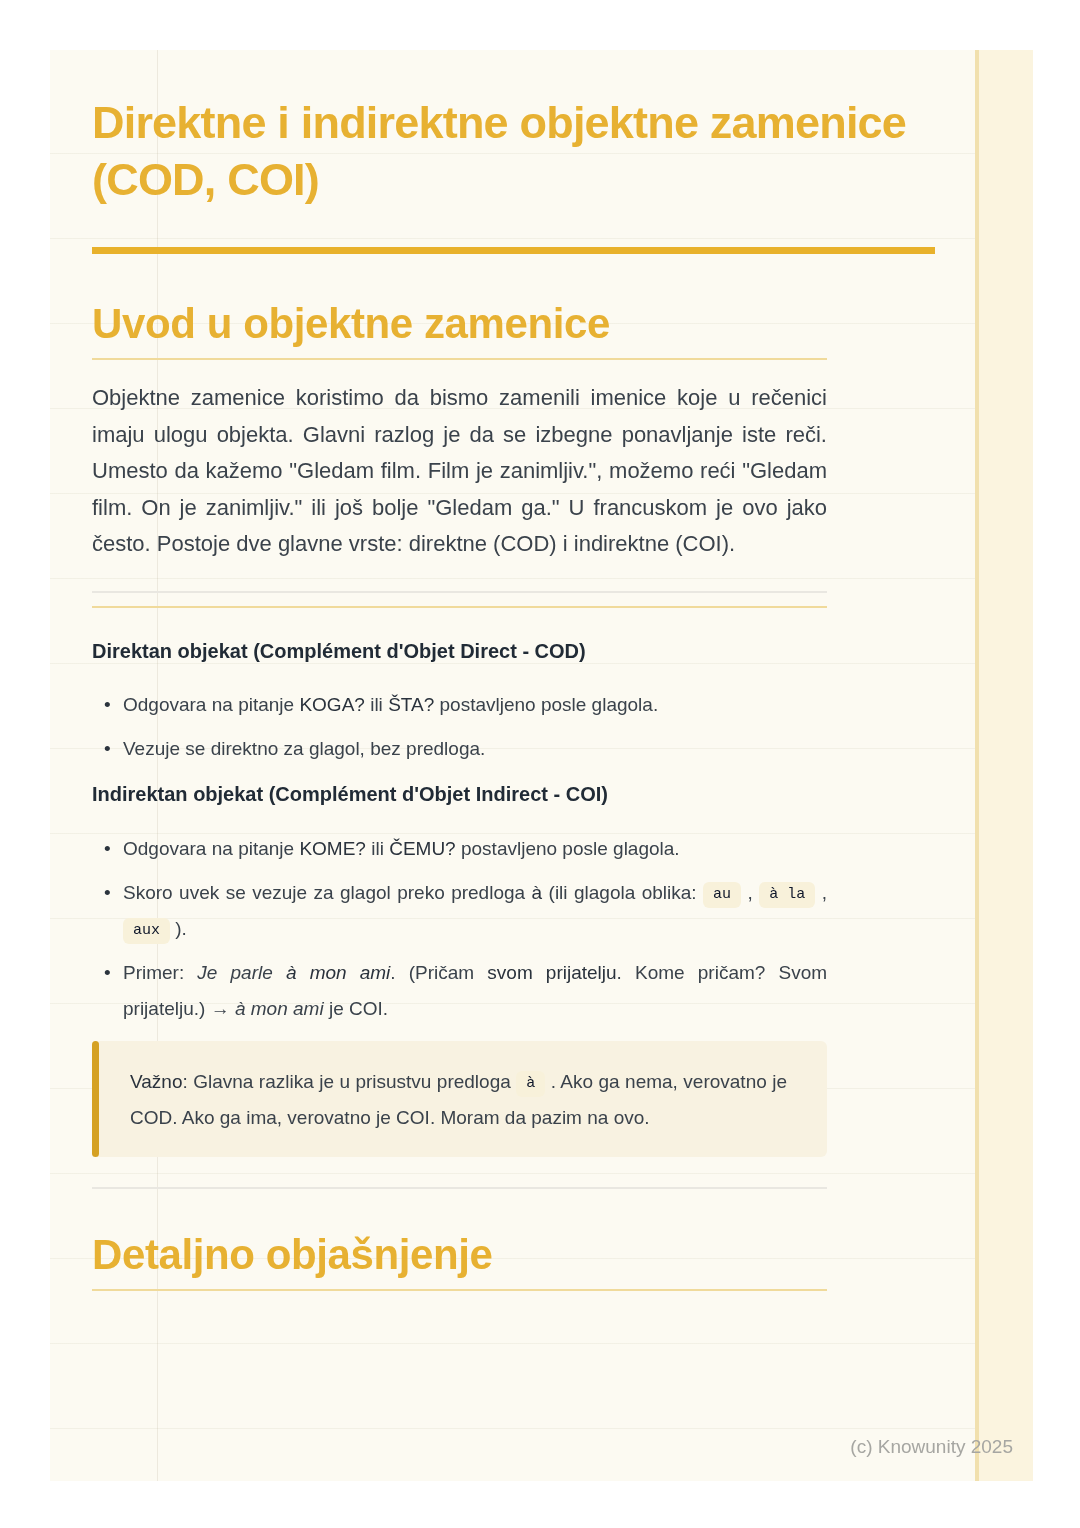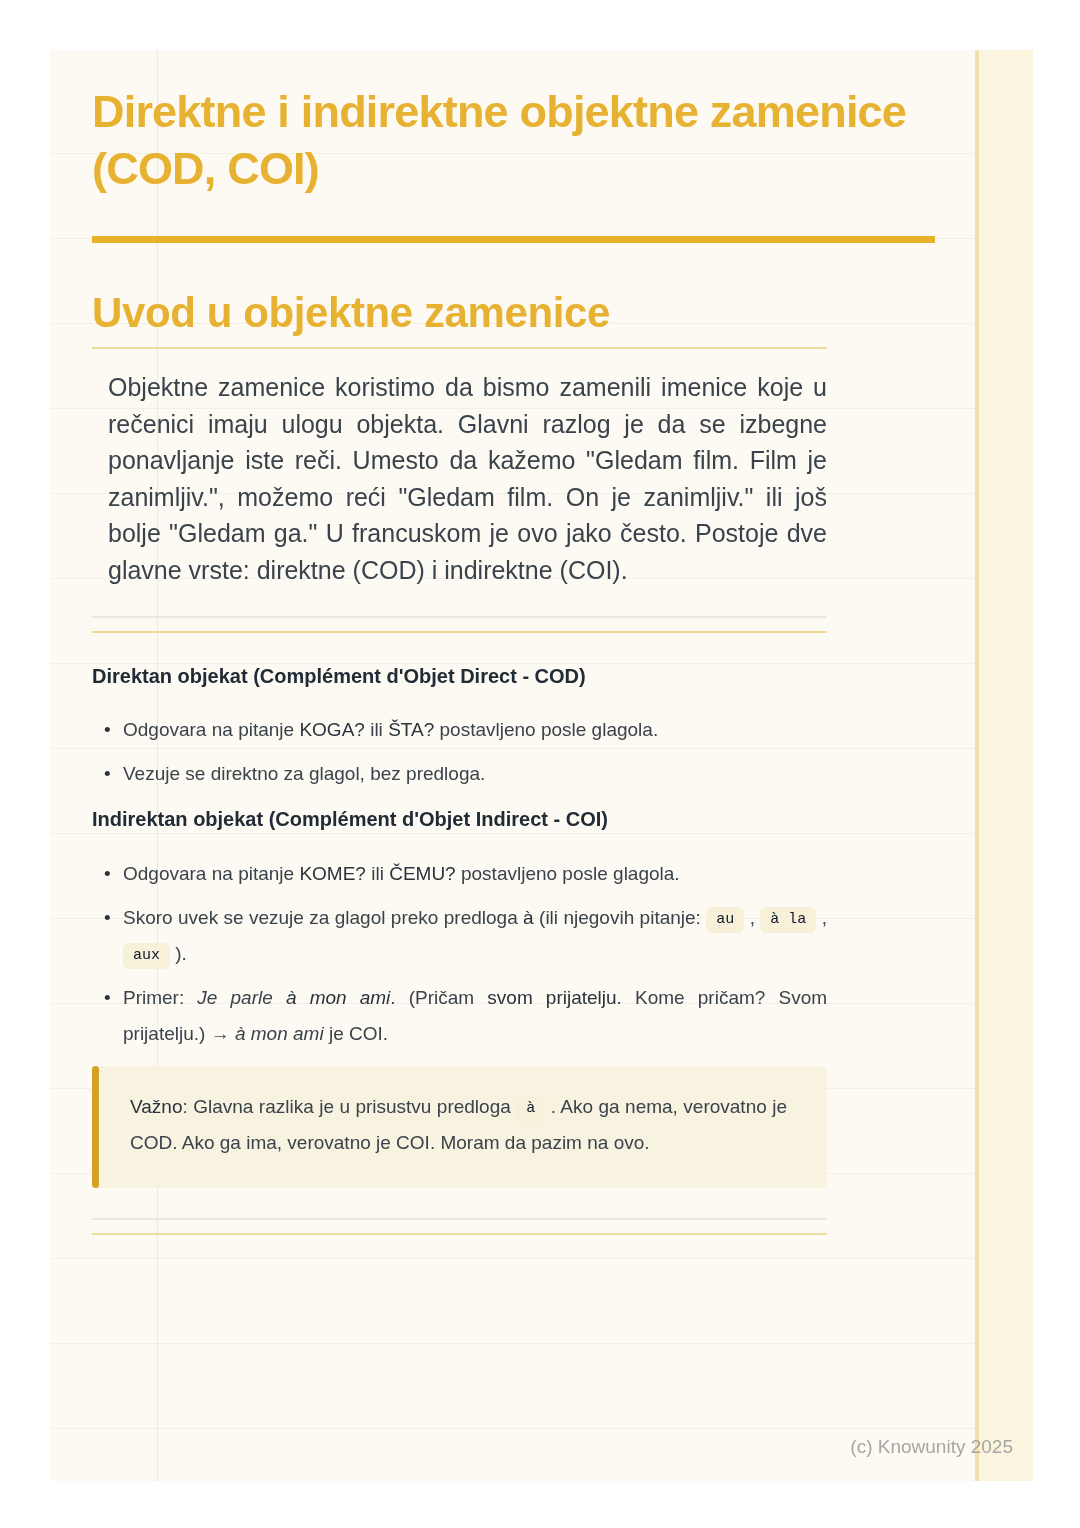--- a/index.html
+++ b/index.html
@@ -23,43 +23,42 @@
     background:#F1E0AE;
   }
   .margin-col {
     position:absolute; right:0; top:0; width:54px; height:100%;
     background:#FBF4DF;
   }
 
   .content { position:absolute; left:42px; top:0; width:735px; }
 
   h1.doc-title {
-    margin-top:33px; width:860px;
+    margin-top:44px; width:860px;
     font-size:45px; line-height:57px; font-weight:800; letter-spacing:-0.8px;
     color:#E7B132;
   }
   .rule-thick { margin-top:39px; width:843px; height:7px; background:#E8B12B; }
 
   h2.section-heading {
     font-size:42px; line-height:42px; font-weight:800; letter-spacing:-0.4px;
     color:#E7B132;
   }
   .h2-uvod     { margin-top:49px; }
   .h2-kljucni  { margin-top:44px; }
   .h2-detaljno { margin-top:45px; }
 
   .rule-thin { margin-top:13px; width:735px; height:2px; background:#F0DA9B; }
 
   .divider { margin-top:28px; width:735px; height:2px; background:#E9E7E1; }
   .divider-2 { margin-top:30px; }
 
   p.body-text {
-    margin-top:20px; font-size:25px; line-height:36.5px; color:#3A424B;
+    margin-top:20px; font-size:22px; line-height:36.5px; color:#3A424B;
     text-align:justify;
-    margin-left:16px;
   }
 
   h3.subheading {
     font-size:20px; line-height:30px; font-weight:700; color:#212B36;
   }
   .h3-cod { margin-top:28px; }
   .h3-coi { margin-top:12px; }
 
   ul.bullet-list { margin-top:21px; list-style:none; }
   ul.bullet-list.coi { margin-top:22px; }
@@ -79,21 +78,21 @@
     display:inline-block;
     font-family:"Liberation Mono","DejaVu Sans Mono",monospace;
     font-size:15px; line-height:20px; color:#0f172a;
     background:#F8F1DA; border-radius:6px; padding:3px 10px;
     position:relative; top:-1px; font-style:normal; font-weight:400;
   }
 
   .callout {
     position:relative; margin-top:14px; width:735px;
     background:#F8F2E1; border-radius:6px;
-    padding:23px 40px 27px 38px;
+    padding:23px 40px 21px 38px;
   }
   .callout-bar {
     position:absolute; left:0; top:0; width:7px; height:100%;
     background:#D5A123; border-radius:99px;
   }
   .callout-text {
     font-size:19px; line-height:36px; color:#3A424B; text-align:justify;
   }
 
   .copyright {
@@ -124,29 +123,30 @@
 
     <h3 class="subheading h3-cod">Direktan objekat (Complément d'Objet Direct - COD)</h3>
     <ul class="bullet-list cod">
       <li><span>Odgovara na pitanje </span><span class="b">KOGA?</span><span> ili </span><span class="b">ŠTA?</span><span> postavljeno posle glagola.</span></li>
       <li><span>Vezuje se direktno za glagol, bez predloga.</span></li>
     </ul>
 
     <h3 class="subheading h3-coi">Indirektan objekat (Complément d'Objet Indirect - COI)</h3>
     <ul class="bullet-list coi">
       <li><span>Odgovara na pitanje </span><span class="b">KOME?</span><span> ili </span><span class="b">ČEMU?</span><span> postavljeno posle glagola.</span></li>
-      <li><span>Skoro uvek se vezuje za glagol preko predloga </span><span class="b">à</span><span> (ili njegovih pitanje: </span><span class="chip">au</span><span> , </span><span class="chip">à la</span><span> , </span><span class="chip">aux</span><span> ).</span></li>
+      <li><span>Skoro uvek se vezuje za glagol preko predloga </span><span class="b">à</span><span> (ili glagola oblika: </span><span class="chip">au</span><span> , </span><span class="chip">à la</span><span> , </span><span class="chip">aux</span><span> ).</span></li>
       <li><span>Primer: </span><span class="i">Je parle </span><span class="b i">à mon ami</span><span>. (Pričam </span><span class="b">svom prijatelju</span><span>. Kome pričam? Svom prijatelju.) → </span><span class="i">à mon ami</span><span> je COI.</span></li>
     </ul>
 
     <div class="callout">
       <div class="callout-bar"></div>
       <div class="callout-text"><span class="b">Važno</span><span>: Glavna razlika je u prisustvu predloga </span><span class="chip">à</span><span> . Ako ga nema, verovatno je COD. Ako ga ima, verovatno je COI. Moram da pazim na ovo.</span></div>
     </div>
 
     <div class="divider divider-2"></div>
 
+    <h2 class="section-heading h2-detaljno">Detaljno objašnjenje</h2>
     <div class="rule-thin"></div>
 
   </div>
 
   <div class="copyright">(c) Knowunity 2025</div>
 </div>
 
 </body></html>

